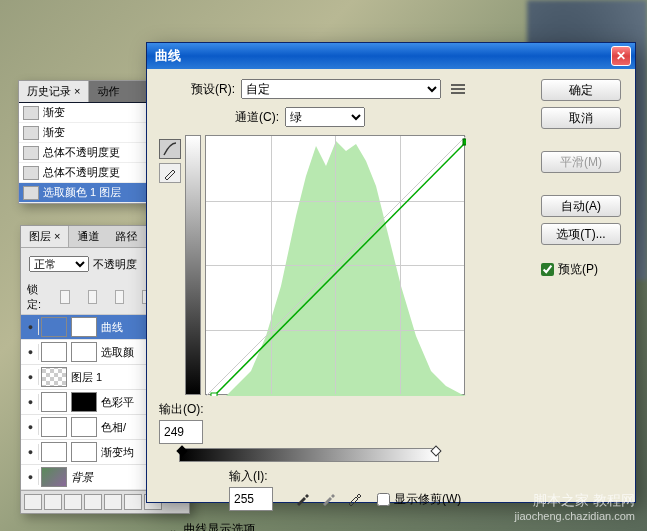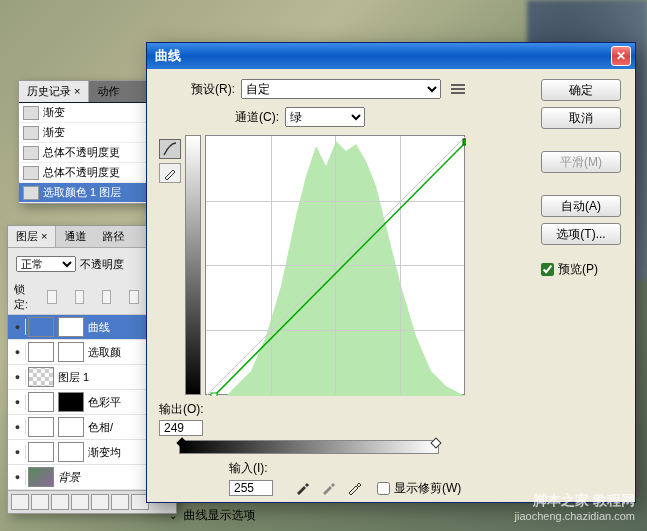--- a/index.html
+++ b/index.html
@@ -12,21 +12,21 @@
 .history-panel { position: absolute; left: 18px; top: 80px; width: 138px; background: #e8e8e8; border: 1px solid #999; box-shadow: 4px 4px 10px rgba(0,0,0,0.3); }
 .history-tabs { display: flex; background: #737373; border-bottom: 1px solid #0f172a; }
 .ht-tab { padding: 3px 8px; font-size: 11px; cursor: pointer; }
 .ht-tab.active { background: #e8e8e8; border-right: 1px solid #aaa; }
 .history-rows { background: #fff; }
 .h-row { display: flex; align-items: center; padding: 2px 4px; border-bottom: 1px solid #eee; font-size: 11px; }
 .h-row.sel { background: #4a7ac8; color: #fff; }
 .h-ico { width: 16px; height: 14px; margin-right: 4px; background: #ddd; border: 1px solid #999; display: inline-block; }
 
 
-.layers-panel { position: absolute; left: 7px; top: 225px; width: 170px; background: #e8e8e8; border: 1px solid #999; box-shadow: 4px 4px 10px rgba(0,0,0,0.3); }
+.layers-panel { position: absolute; left: 20px; top: 225px; width: 170px; background: #e8e8e8; border: 1px solid #999; box-shadow: 4px 4px 10px rgba(0,0,0,0.3); }
 .layers-tabs { display: flex; background: #d4d4d4; border-bottom: 1px solid #aaa; }
 .lt-tab { padding: 3px 8px; font-size: 11px; cursor: pointer; }
 .lt-tab.active { background: #e8e8e8; border-right: 1px solid #aaa; }
 .layers-opts { display: flex; gap: 4px; padding: 8px; font-size: 11px; align-items: center; }
 .layers-opts select { font-size: 11px; width: 60px; }
 .lock-row { display: flex; gap: 18px; padding: 2px 6px; font-size: 11px; align-items: center; border-bottom: 1px solid #ccc; }
 .lock-ico { width: 14px; height: 14px; border: 1px solid #aaa; background: #f4f4f4; }
 .layer-rows { background: #fff; max-height: 200px; overflow: hidden; }
 .l-row { display: flex; align-items: center; padding: 2px; border-bottom: 1px solid #e4e4e4; font-size: 11px; }
 .l-row.sel { background: #4a7ac8; color: #fff; }
@@ -65,38 +65,38 @@
 .histogram { position: absolute; inset: 0; }
 .grid { position: absolute; inset: 0; }
 .grid-line { position: absolute; background: #ccc; }
 .curve-line { position: absolute; inset: 0; }
 .gradient-h { width: 260px; height: 14px; background: linear-gradient(to right, #000, #fff); border: 1px solid #888; margin-left: 20px; margin-top: 4px; position: relative; }
 .slider-thumb { position: absolute; top: -2px; width: 8px; height: 8px; background: #000; transform: rotate(45deg); }
 
 .output-row, .input-row { display: flex; align-items: center; gap: 6px; margin-top: 6px; font-size: 12px; }
 .output-row { padding-left: 0; }
 .input-row { padding-left: 70px; }
-.val-input { width: 44px; height: 16px; border: 1px solid #888; padding: 0 4px; font-size: 12px; text-align: left; }
+.val-input { width: 44px; height: 24px; border: 1px solid #888; padding: 0 4px; font-size: 12px; text-align: left; }
 
 .eyedrops { display: inline-flex; gap: 8px; margin-left: 20px; }
 .eyedrop { width: 18px; height: 18px; cursor: pointer; display: flex; align-items: center; justify-content: center; }
 
 .show-clip { display: inline-flex; align-items: center; gap: 4px; font-size: 12px; margin-left: 14px; }
 
 .disclosure { display: flex; align-items: center; gap: 6px; margin-top: 10px; font-size: 12px; cursor: pointer; padding-left: 10px; }
 .disc-arrow { font-size: 10px; }
 
 .dlg-btn { width: 80px; height: 22px; border: 1px solid #888; background: linear-gradient(to bottom, #fff, #e0e0e0); border-radius: 3px; font-size: 12px; cursor: pointer; }
 .dlg-btn:disabled { color: #999; }
 .preview-chk { display: flex; align-items: center; gap: 4px; font-size: 12px; margin-top: 10px; }
 .preview-chk input { accent-color: #2a7a2a; }
 
 
 .watermark { position: absolute; right: 12px; bottom: 8px; color: rgba(255,255,255,0.7); font-size: 11px; text-align: right; line-height: 1.3; }
-.watermark .big { font-size: 14px; font-weight: bold; }
+.watermark .big { font-size: 14px; font-weight: normal; }
 
 svg { display: block; }
 </style>
 </head>
 <body>
 
 <div class="bg-blur"></div>
 
 <div class="history-panel">
   <div class="history-tabs">

